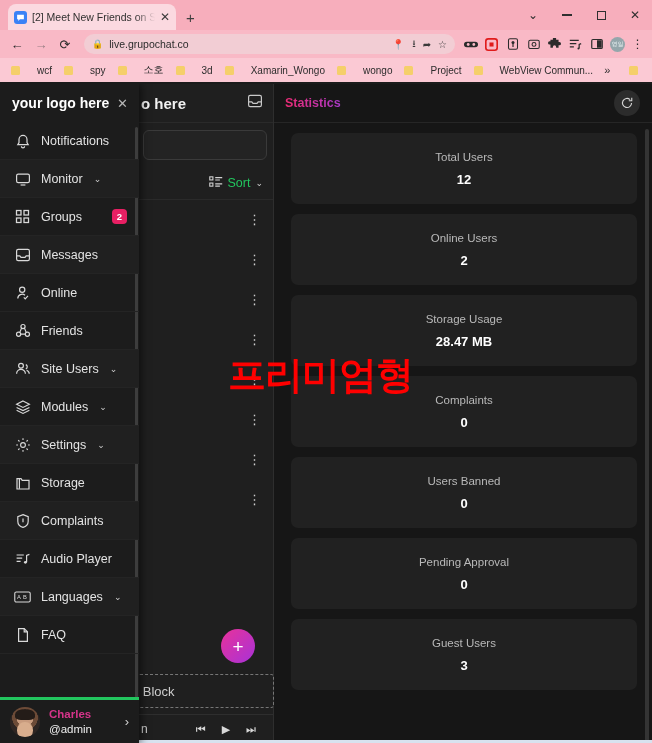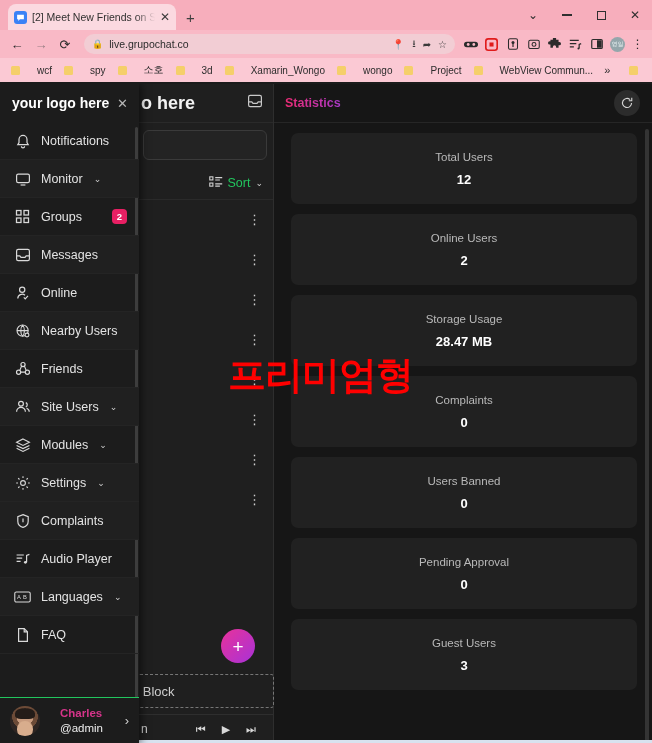--- a/index.html
+++ b/index.html
@@ -95,21 +95,21 @@
   .midcol {
     position: absolute; left: 137px; top: 0;
     width: 137px; height: 659px; background: #1f1f1f;
     border-right: 1px solid #2e2e2e;
   }
   .mid-head {
     height: 39px; display: flex; align-items: center;
     justify-content: space-between; padding: 0 10px 0 4px;
     border-bottom: 1px solid #2a2a2a;
   }
-  .mid-title { font-size: 18px; color: #f2f2f2; font-weight: 600; white-space: nowrap; }
+  .mid-title { font-size: 15px; color: #f2f2f2; font-weight: 600; white-space: nowrap; }
   .mid-inboxico { color: #c9c9c9; }
   .mid-search {
     margin: 7px 6px 0 6px; height: 30px; border: 1px solid #3a3a3a;
     border-radius: 6px; background: #232323;
   }
   .mid-sortrow {
     height: 34px; display: flex; align-items: center;
     justify-content: flex-end; gap: 5px; padding-right: 10px;
     border-bottom: 1px solid #2a2a2a; margin-top: 6px;
   }
@@ -169,22 +169,22 @@
   .mi-ico { width: 17px; height: 17px; flex: 0 0 auto; color: #d9d9d9;
             display: flex; align-items: center; justify-content: center; }
   .mi-label { font-size: 12.5px; color: #e3e3e3; white-space: nowrap; }
   .mi-caret { font-size: 9px; color: #cfcfcf; margin-left: 1px; }
   .badge {
     margin-left: auto; background: #e81f63; color: #fff; font-size: 9.5px;
     font-weight: 700; border-radius: 4px; padding: 1.5px 5px; line-height: 1.2;
   }
 
   .drawer-foot {
-    height: 46px; flex: 0 0 auto; border-top: 1px solid #22c55e;
-    display: flex; align-items: center; gap: 20px; padding: 0 10px 0 10px;
+    height: 46px; flex: 0 0 auto; border-top: 3px solid #22c55e;
+    display: flex; align-items: center; gap: 9px; padding: 0 10px 0 10px;
     background: #1c1c1c;
   }
   .avatar {
     width: 30px; height: 30px; border-radius: 50%; flex: 0 0 auto;
     background: radial-gradient(circle at 50% 36%, #c89b7e 0 34%, #6d4b37 35% 52%, #2e2522 53% 100%);
     position: relative; overflow: hidden;
   }
   .avatar::after{
     content:""; position:absolute; left:7px; top:15px; width:16px; height:16px;
     background:#d8ad8d; border-radius:50% 50% 45% 45%;
@@ -490,30 +490,20 @@
           <span class="mi-ico">
               <svg viewBox="0 0 20 20" width="16" height="16" fill="none" stroke="#d9d9d9" stroke-width="1.5">
                 <circle cx="9" cy="6" r="3.3"></circle>
                 <path d="M3.5 17a5.5 5.5 0 0 1 9-4.2"></path>
                 <path d="M11 15.5l1.8 1.8 3.4-3.6"></path>
               </svg>
             </span>
           <span class="mi-label">Online</span>
         </div>
 
-        <div class="mi alt">
-          <span class="mi-ico">
-              <svg viewBox="0 0 20 20" width="16" height="16" fill="none" stroke="#d9d9d9" stroke-width="1.4">
-                <circle cx="9.5" cy="9.5" r="7"></circle>
-                <path d="M2.5 9.5h14M9.5 2.5c3 3.4 3 11.2 0 14M9.5 2.5c-3 3.4-3 11.2 0 14"></path>
-                <circle cx="15" cy="15" r="2.4" fill="#1c1c1c"></circle>
-              </svg>
-            </span>
-          <span class="mi-label">Nearby Users</span>
-        </div>
 
         <div class="mi">
           <span class="mi-ico">
               <svg viewBox="0 0 20 20" width="16" height="16" fill="none" stroke="#d9d9d9" stroke-width="1.5">
                 <circle cx="10" cy="4.5" r="2.6"></circle>
                 <circle cx="4.5" cy="14" r="2.6"></circle>
                 <circle cx="15.5" cy="14" r="2.6"></circle>
                 <path d="M8.2 6.4L6 11.7M11.8 6.4L14 11.7M7.1 14h5.8"></path>
               </svg>
             </span>
@@ -547,20 +537,29 @@
           <span class="mi-ico">
               <svg viewBox="0 0 20 20" width="16" height="16" fill="none" stroke="#d9d9d9" stroke-width="1.4">
                 <circle cx="10" cy="10" r="3"></circle>
                 <path d="M10 1.5v2.2M10 16.3v2.2M18.5 10h-2.2M3.7 10H1.5M16 4l-1.6 1.6M5.6 14.4L4 16M16 16l-1.6-1.6M5.6 5.6L4 4"></path>
               </svg>
             </span>
           <span class="mi-label">Settings</span>
           <span class="mi-caret">⌄</span>
         </div>
 
+        <div class="mi">
+          <span class="mi-ico">
+              <svg viewBox="0 0 20 20" width="16" height="16" fill="none" stroke="#d9d9d9" stroke-width="1.5">
+                <path d="M2.5 4.5h5l1.5 2.2h8.5v10.8H2.5z"></path>
+                <path d="M5.5 4.5v12.8"></path>
+              </svg>
+            </span>
+          <span class="mi-label">Storage</span>
+        </div>
 
         <div class="mi alt">
           <span class="mi-ico">
               <svg viewBox="0 0 20 20" width="16" height="16" fill="none" stroke="#d9d9d9" stroke-width="1.5">
                 <path d="M10 2l6.5 2.6v5.6c0 4-2.8 6.6-6.5 7.8-3.7-1.2-6.5-3.8-6.5-7.8V4.6z"></path>
                 <path d="M10 7v4.5"></path>
               </svg>
             </span>
           <span class="mi-label">Complaints</span>
         </div>

